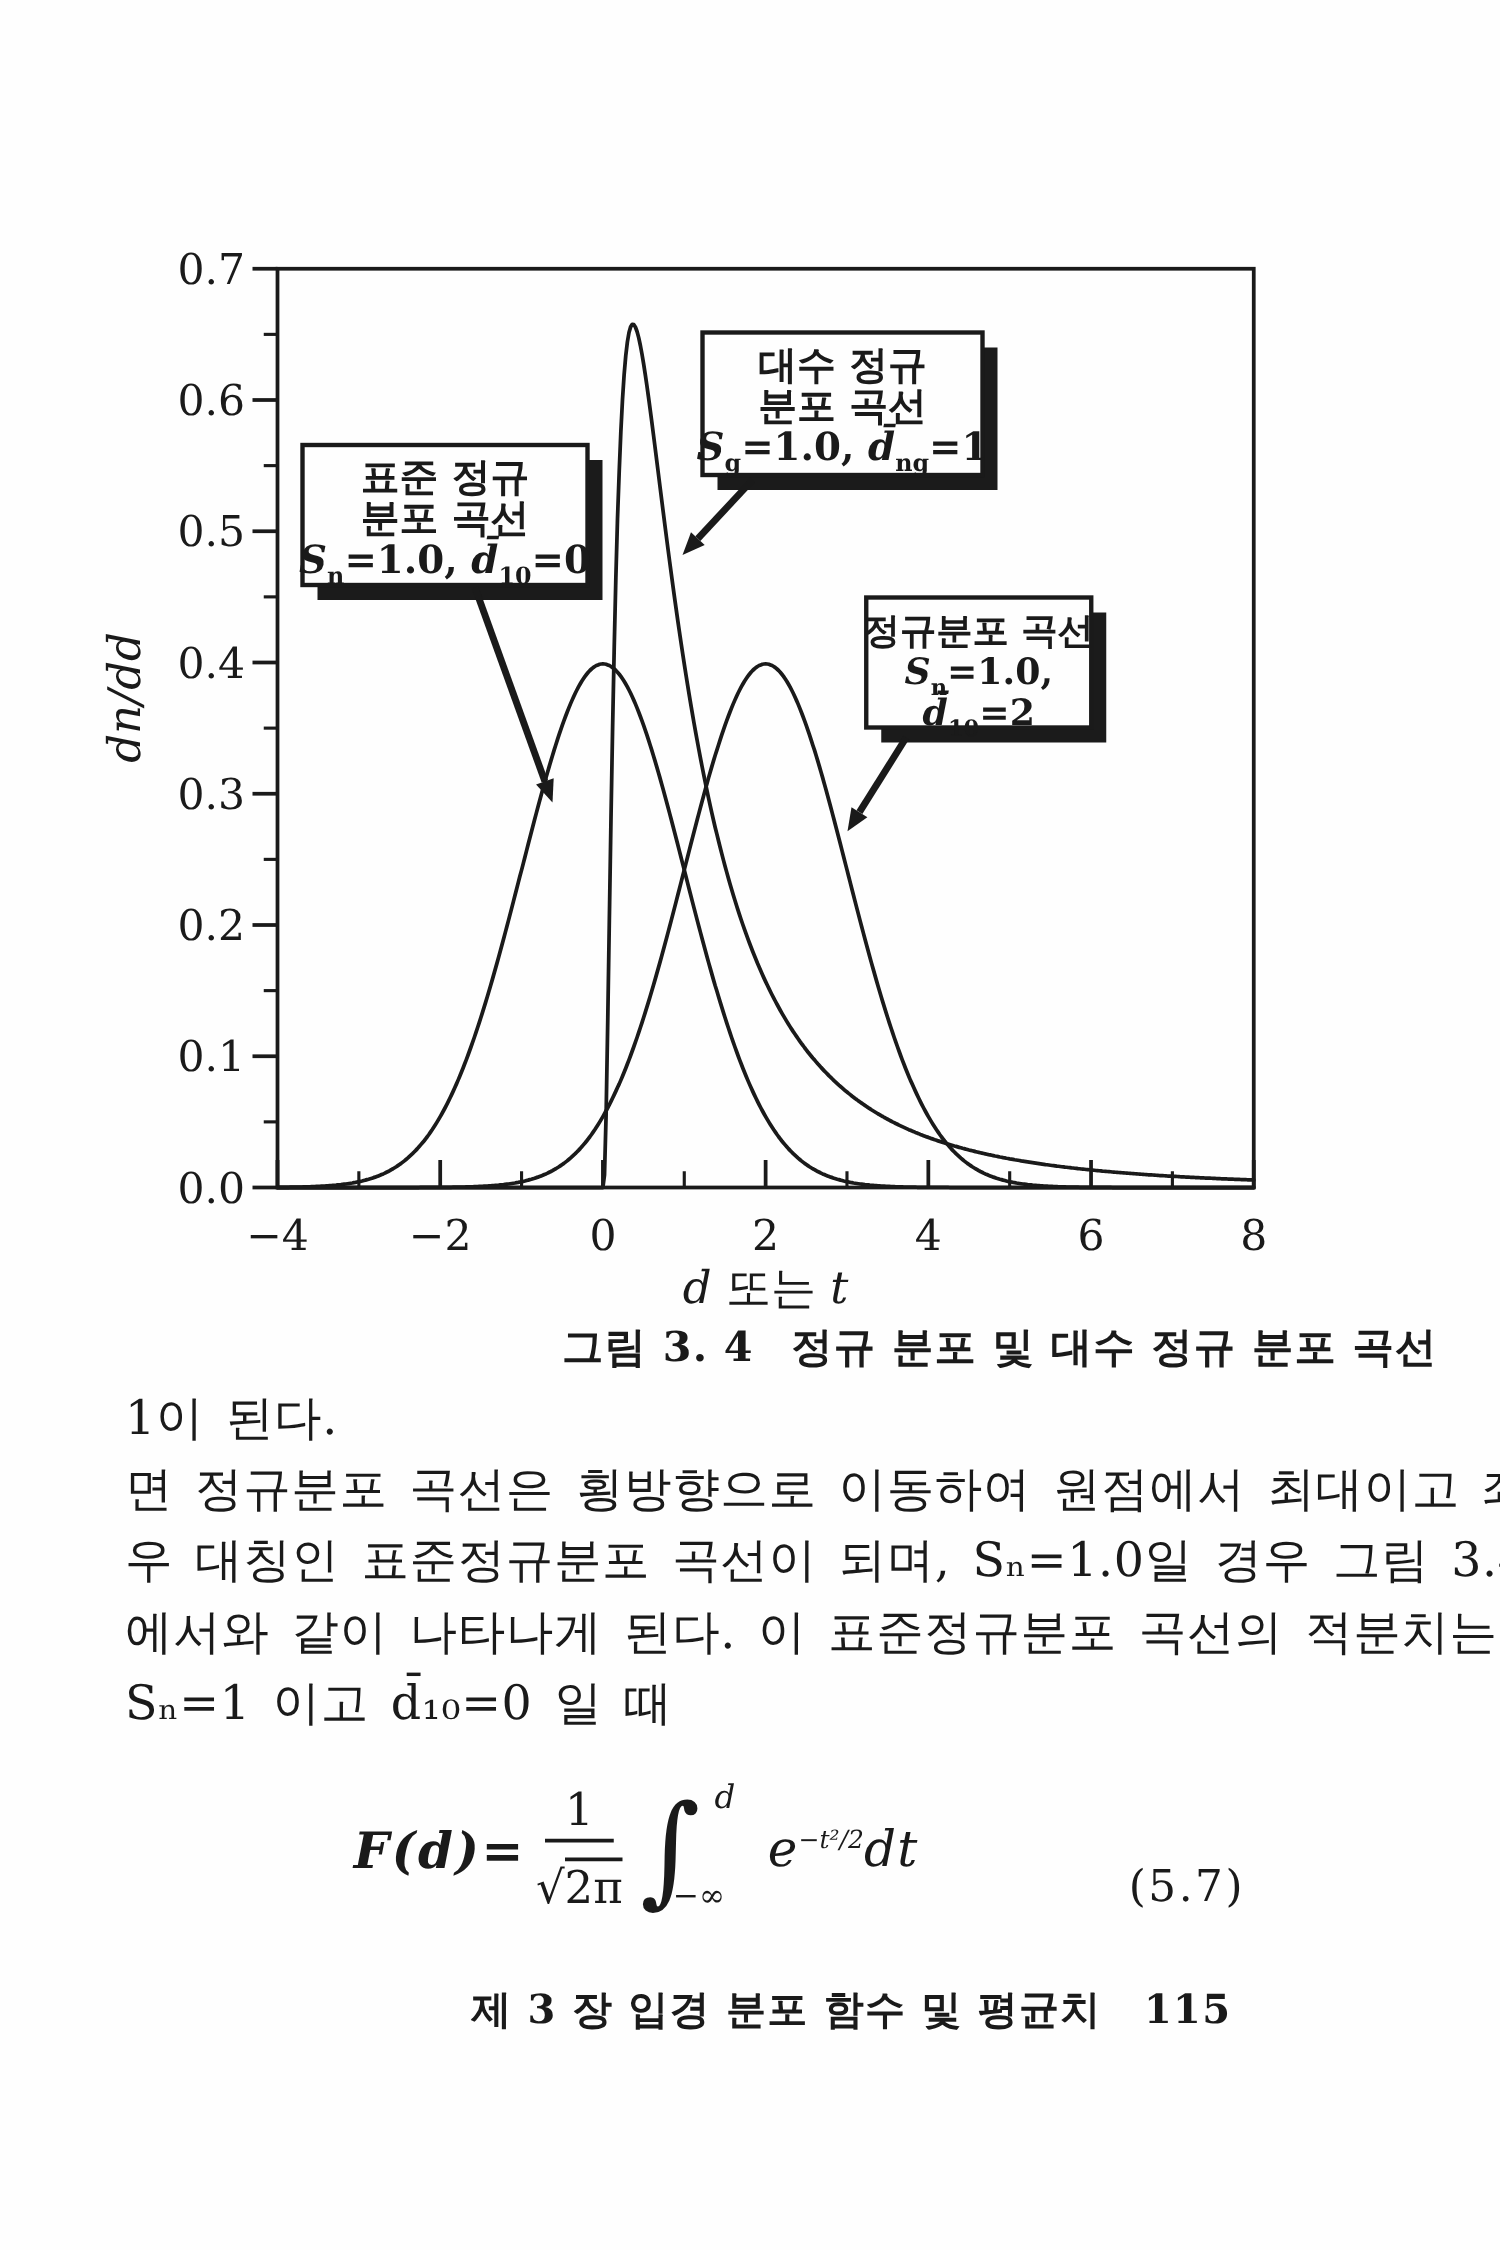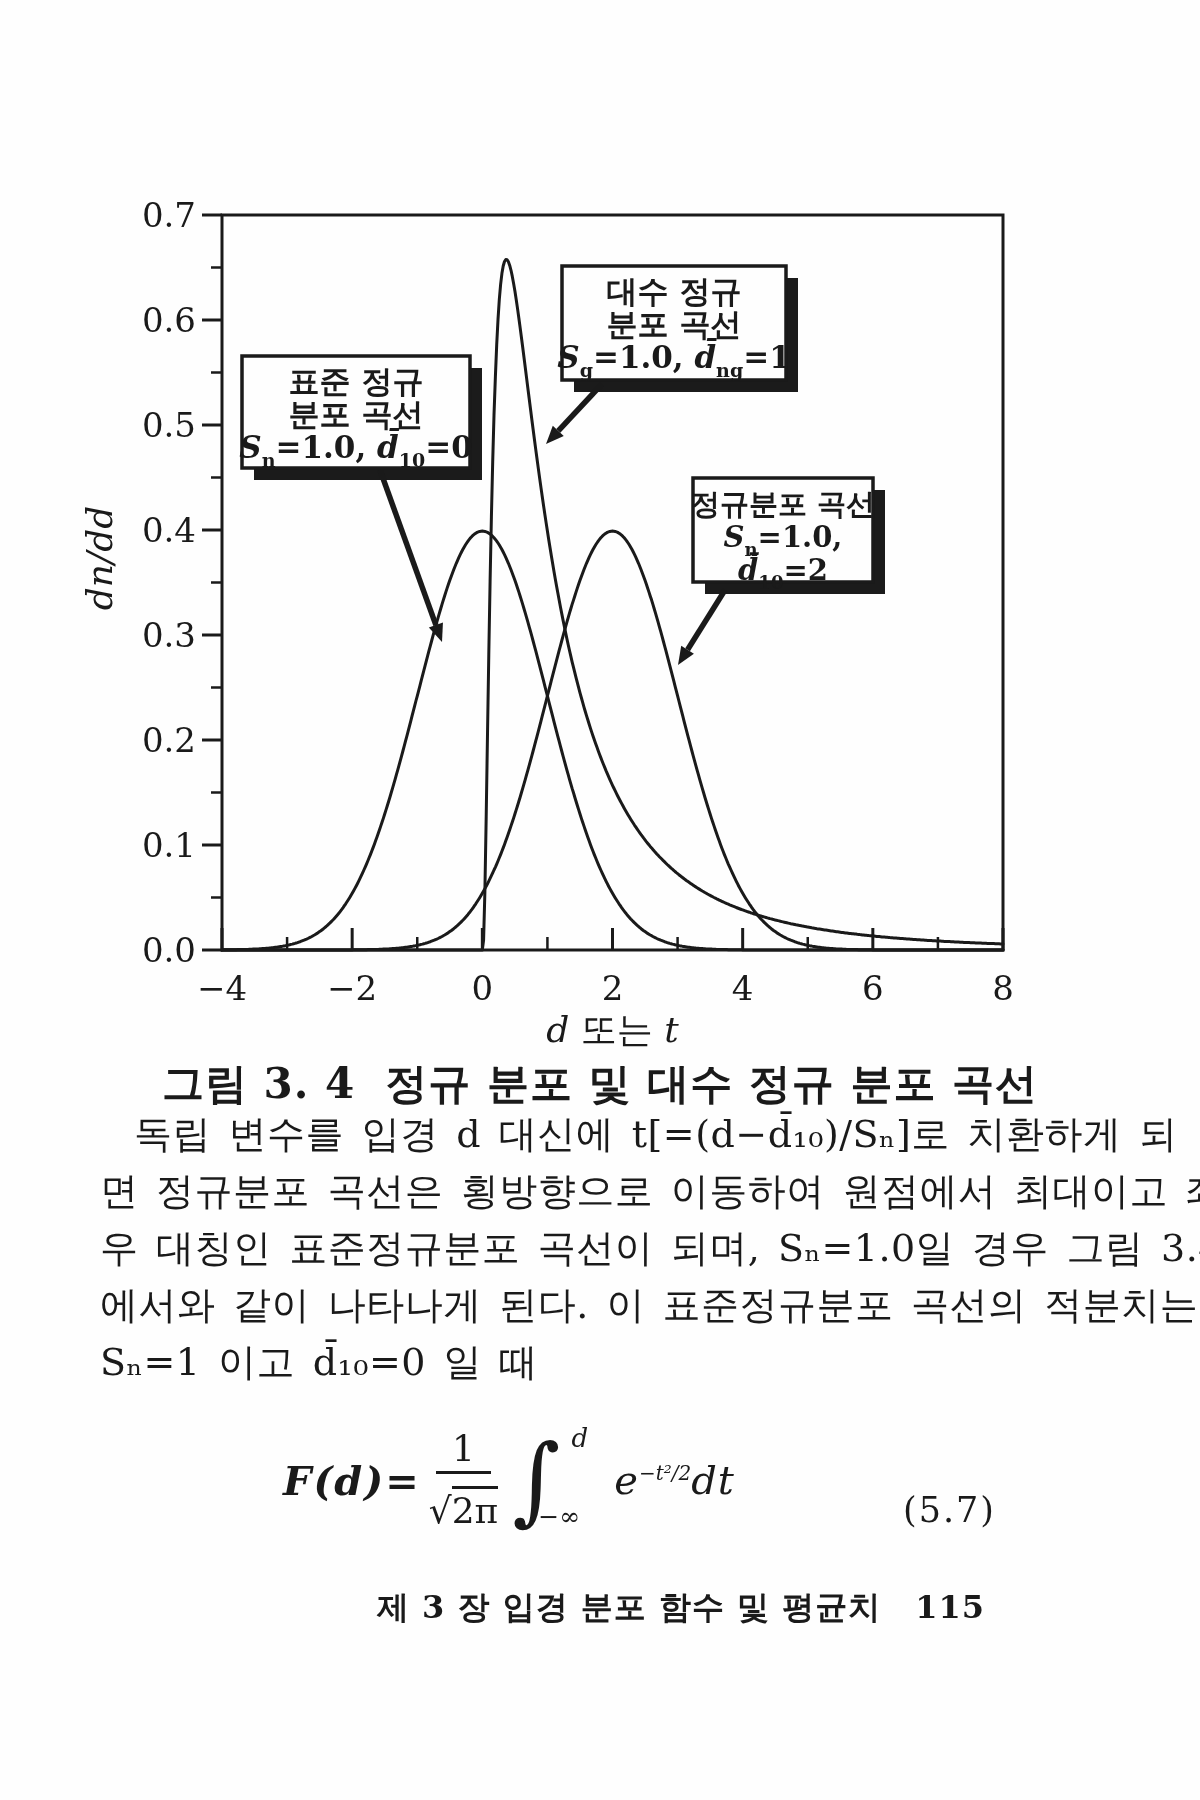--- a/index.html
+++ b/index.html
@@ -4,22 +4,22 @@
 <style>
   html,body{margin:0;padding:0;background:#e8e8e8;}
   .page{
     position:relative;width:1200px;height:1800px;background:#fefefe;
     margin:0 auto;overflow:hidden;color:#1a1a1a;
     font-family:"DejaVu Serif","Liberation Serif",serif;
   }
   .chart-wrap{position:absolute;left:0;top:0;width:1200px;height:1055px;}
   svg text{font-family:"DejaVu Serif","Liberation Serif",serif;}
   .caption{
-    position:absolute;left:50px;top:1056px;width:1100px;text-align:center;
-    font-size:42px;font-weight:600;letter-spacing:1px;
+    position:absolute;left:50px;top:1056px;width:1100px;text-align:right;
+    font-size:33px;font-weight:600;letter-spacing:1px;
   }
   .caption .cap-prefix{margin-right:30px;}
   .body-text{
     position:absolute;left:100px;top:1106px;width:1015px;
     font-size:38px;line-height:57px;letter-spacing:0.5px;word-spacing:5px;
   }
   .body-line{white-space:nowrap;}
   .body-line.indent{text-indent:34px;}
   .formula{
     position:absolute;left:283px;top:1424px;height:112px;
@@ -141,21 +141,21 @@
           <polygon points="678,665 693.9134765215297,653.7300725380009 681.2030320155156,645.7648606475653" fill="#1a1a1a"></polygon>
         </g>
       </svg>
   </div>
 
   <div class="caption">
     <span class="cap-prefix">그림 3. 4</span><span>정규 분포 및 대수 정규 분포 곡선</span>
   </div>
 
   <div class="body-text">
-    <div class="body-line indent">독립 변수를 입경 d 대신에 t[=(d−d̄₁₀)/Sₙ]로 치환하게 되</div>
+    <div class="body-line">1이 된다.</div>
     <div class="body-line">면 정규분포 곡선은 횡방향으로 이동하여 원점에서 최대이고 좌</div>
     <div class="body-line">우 대칭인 표준정규분포 곡선이 되며, Sₙ=1.0일 경우 그림 3.4</div>
     <div class="body-line">에서와 같이 나타나게 된다. 이 표준정규분포 곡선의 적분치는</div>
     <div class="body-line">Sₙ=1 이고 d̄₁₀=0 일 때</div>
   </div>
 
   <div class="formula">
     <span class="f-lhs">F(d)=</span>
     <span class="frac">
       <span class="num">1</span>

